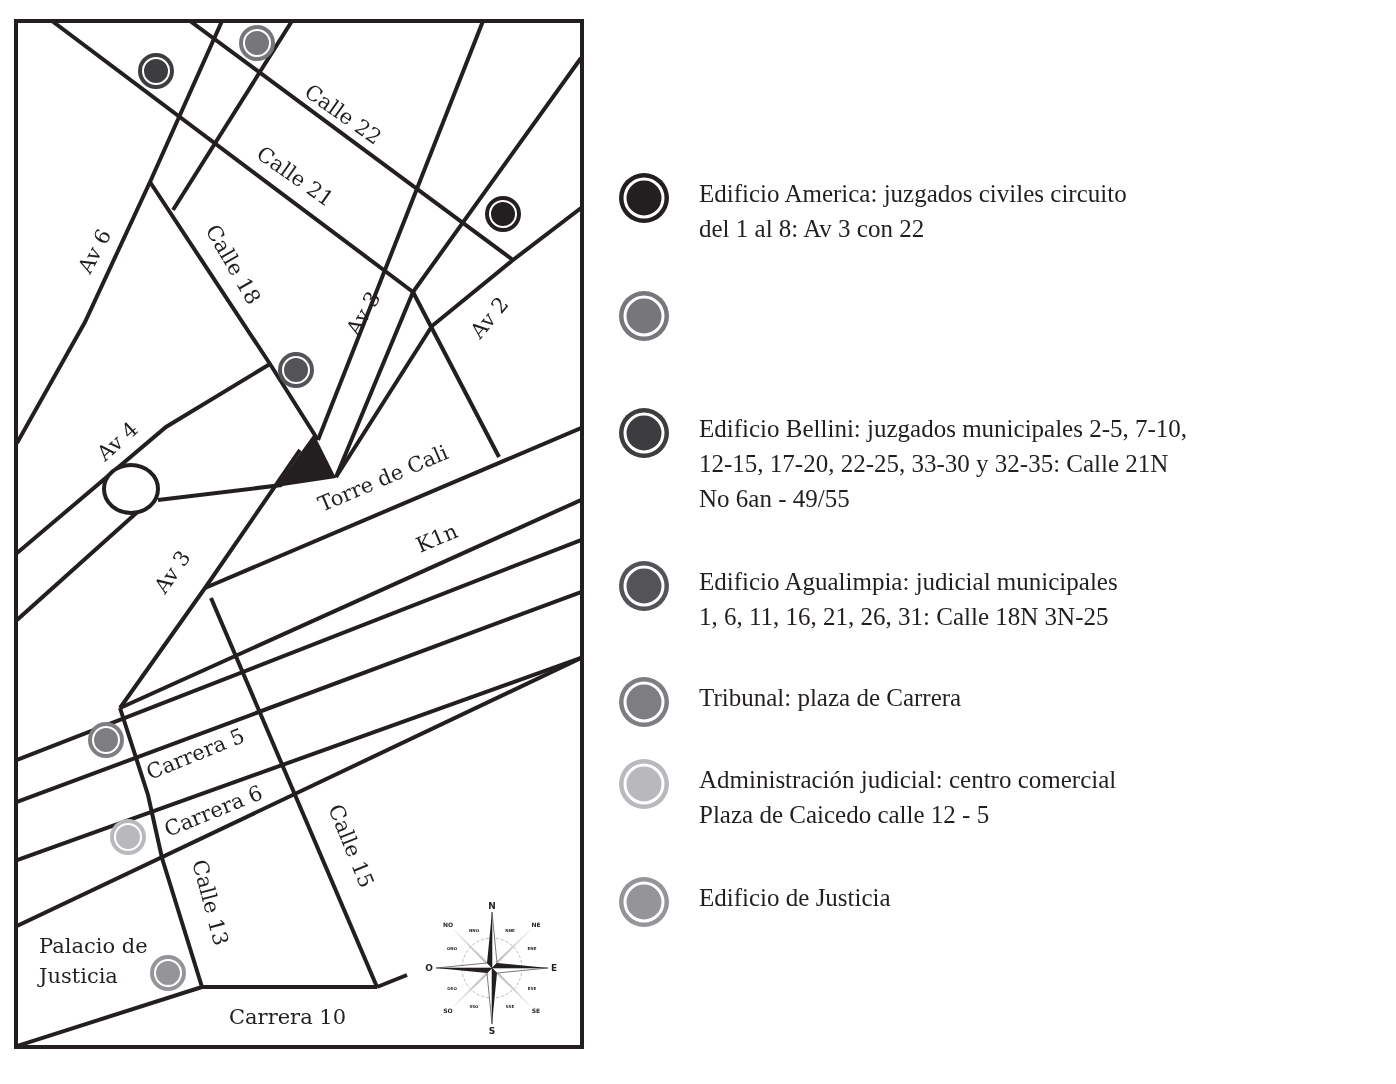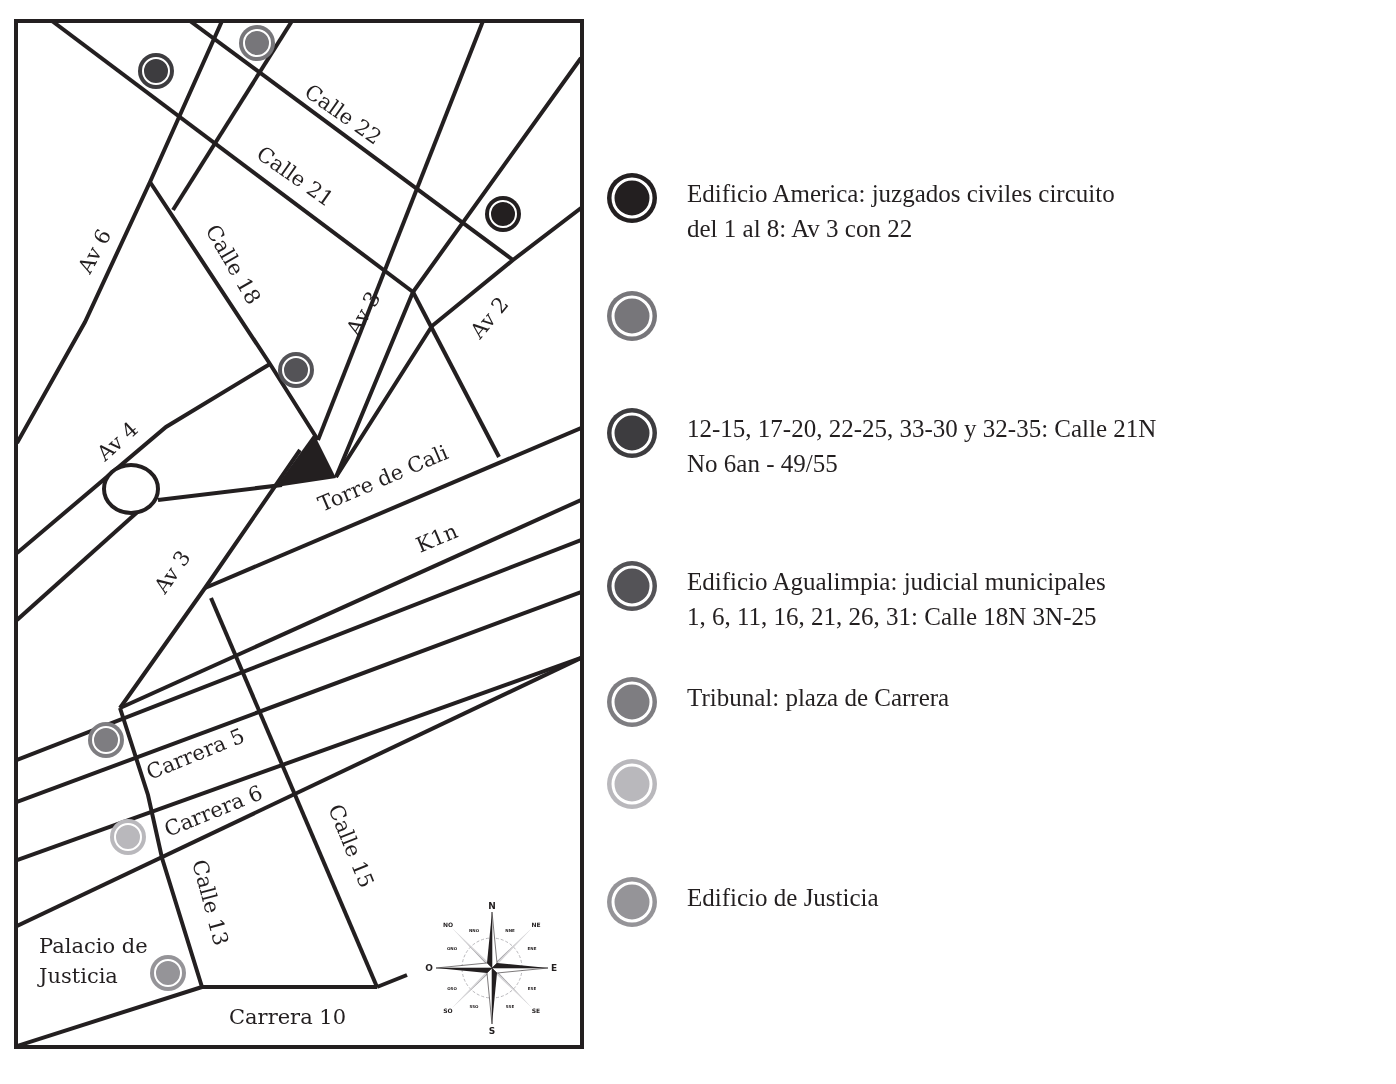--- a/index.html
+++ b/index.html
@@ -1,21 +1,21 @@
 <!DOCTYPE html>
 <html><head>
 <meta charset="utf-8">
 <style>
   html, body { margin: 0; padding: 0; background: #ffffff; }
   body { width: 1396px; height: 1084px; position: relative; overflow: hidden;
          font-family: "DejaVu Serif", "Liberation Serif", serif; color: #231f20; }
   #map-svg { position: absolute; left: 0; top: 0; }
   .street-label { font-family: "DejaVu Serif", "Liberation Serif", serif; font-size: 21px; fill: #231f20; }
   .legend { position: absolute; left: 606px; top: 0; width: 780px; }
-  .legend-item { position: absolute; left: 0; display: flex; align-items: flex-start; }
+  .legend-item { position: absolute; left: 12px; display: flex; align-items: flex-start; }
   .legend-marker { width: 52px; height: 52px; flex: 0 0 52px; margin-top: -4px; }
   .legend-text { margin-left: 29px; font-size: 25px; line-height: 35px; color: #231f20;
                  font-family: "Liberation Serif", "DejaVu Serif", serif; white-space: pre-line; }
   .legend-text span { display: block; }
 </style>
 </head>
 <body>
 
 <svg id="map-svg" width="600" height="1084" viewBox="0 0 600 1084">
   <defs>
@@ -180,41 +180,42 @@
     <svg class="legend-marker" viewBox="0 0 52 52">
         <circle cx="26" cy="26" r="25" fill="#77767a"></circle>
         <circle cx="26" cy="26" r="19" fill="none" stroke="#fff" stroke-width="3"></circle>
       </svg>
   </div>
   <div class="legend-item" style="top:411px">
     <svg class="legend-marker" viewBox="0 0 52 52">
         <circle cx="26" cy="26" r="25" fill="#3d3c3f"></circle>
         <circle cx="26" cy="26" r="19" fill="none" stroke="#fff" stroke-width="3"></circle>
       </svg>
-    <div class="legend-text"><span>12-15, 17-20, 22-25, 33-30 y 32-35: Calle 21N</span><span>No 6an - 49/55</span></div>
+    <div class="legend-text"><span>Edificio Bellini: juzgados municipales 2-5, 7-10,</span><span>12-15, 17-20, 22-25, 33-30 y 32-35: Calle 21N</span><span>No 6an - 49/55</span></div>
   </div>
   <div class="legend-item" style="top:564px">
     <svg class="legend-marker" viewBox="0 0 52 52">
         <circle cx="26" cy="26" r="25" fill="#545357"></circle>
         <circle cx="26" cy="26" r="19" fill="none" stroke="#fff" stroke-width="3"></circle>
       </svg>
     <div class="legend-text"><span>Edificio Agualimpia: judicial municipales</span><span>1, 6, 11, 16, 21, 26, 31: Calle 18N 3N-25</span></div>
   </div>
   <div class="legend-item" style="top:680px">
     <svg class="legend-marker" viewBox="0 0 52 52">
         <circle cx="26" cy="26" r="25" fill="#7e7d81"></circle>
         <circle cx="26" cy="26" r="19" fill="none" stroke="#fff" stroke-width="3"></circle>
       </svg>
     <div class="legend-text"><span>Tribunal: plaza de Carrera</span></div>
   </div>
   <div class="legend-item" style="top:762px">
     <svg class="legend-marker" viewBox="0 0 52 52">
         <circle cx="26" cy="26" r="25" fill="#b9b8bc"></circle>
         <circle cx="26" cy="26" r="19" fill="none" stroke="#fff" stroke-width="3"></circle>
       </svg>
+    <div class="legend-text"><span>Administración judicial: centro comercial</span><span>Plaza de Caicedo calle 12 - 5</span></div>
   </div>
   <div class="legend-item" style="top:880px">
     <svg class="legend-marker" viewBox="0 0 52 52">
         <circle cx="26" cy="26" r="25" fill="#959498"></circle>
         <circle cx="26" cy="26" r="19" fill="none" stroke="#fff" stroke-width="3"></circle>
       </svg>
     <div class="legend-text"><span>Edificio de Justicia</span></div>
   </div>
 </div>
 

